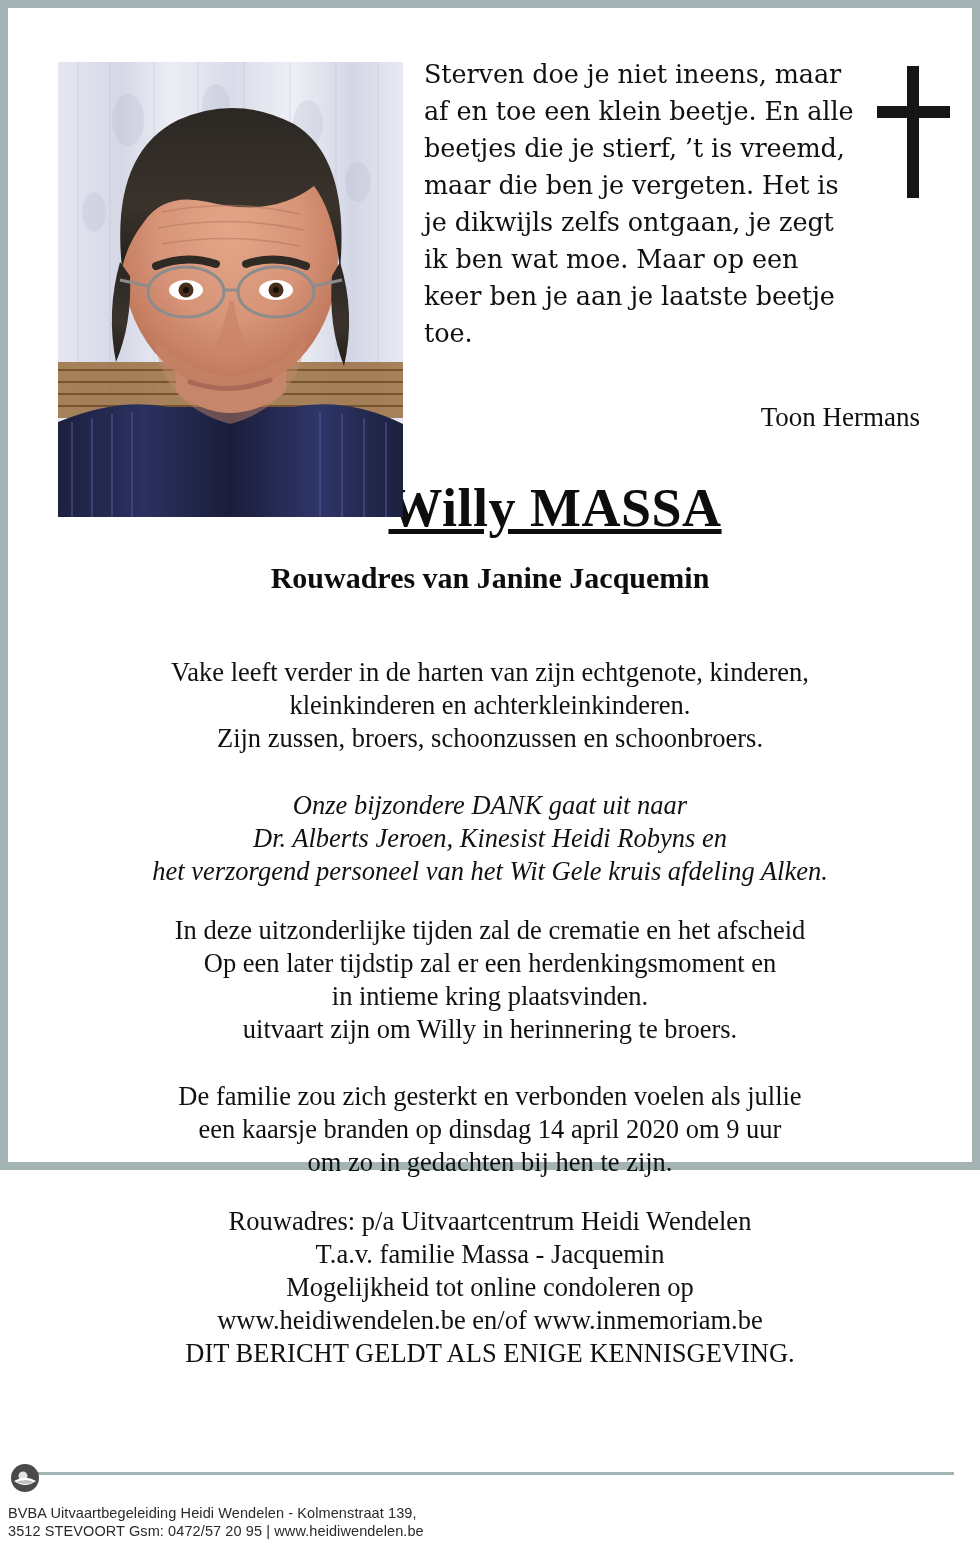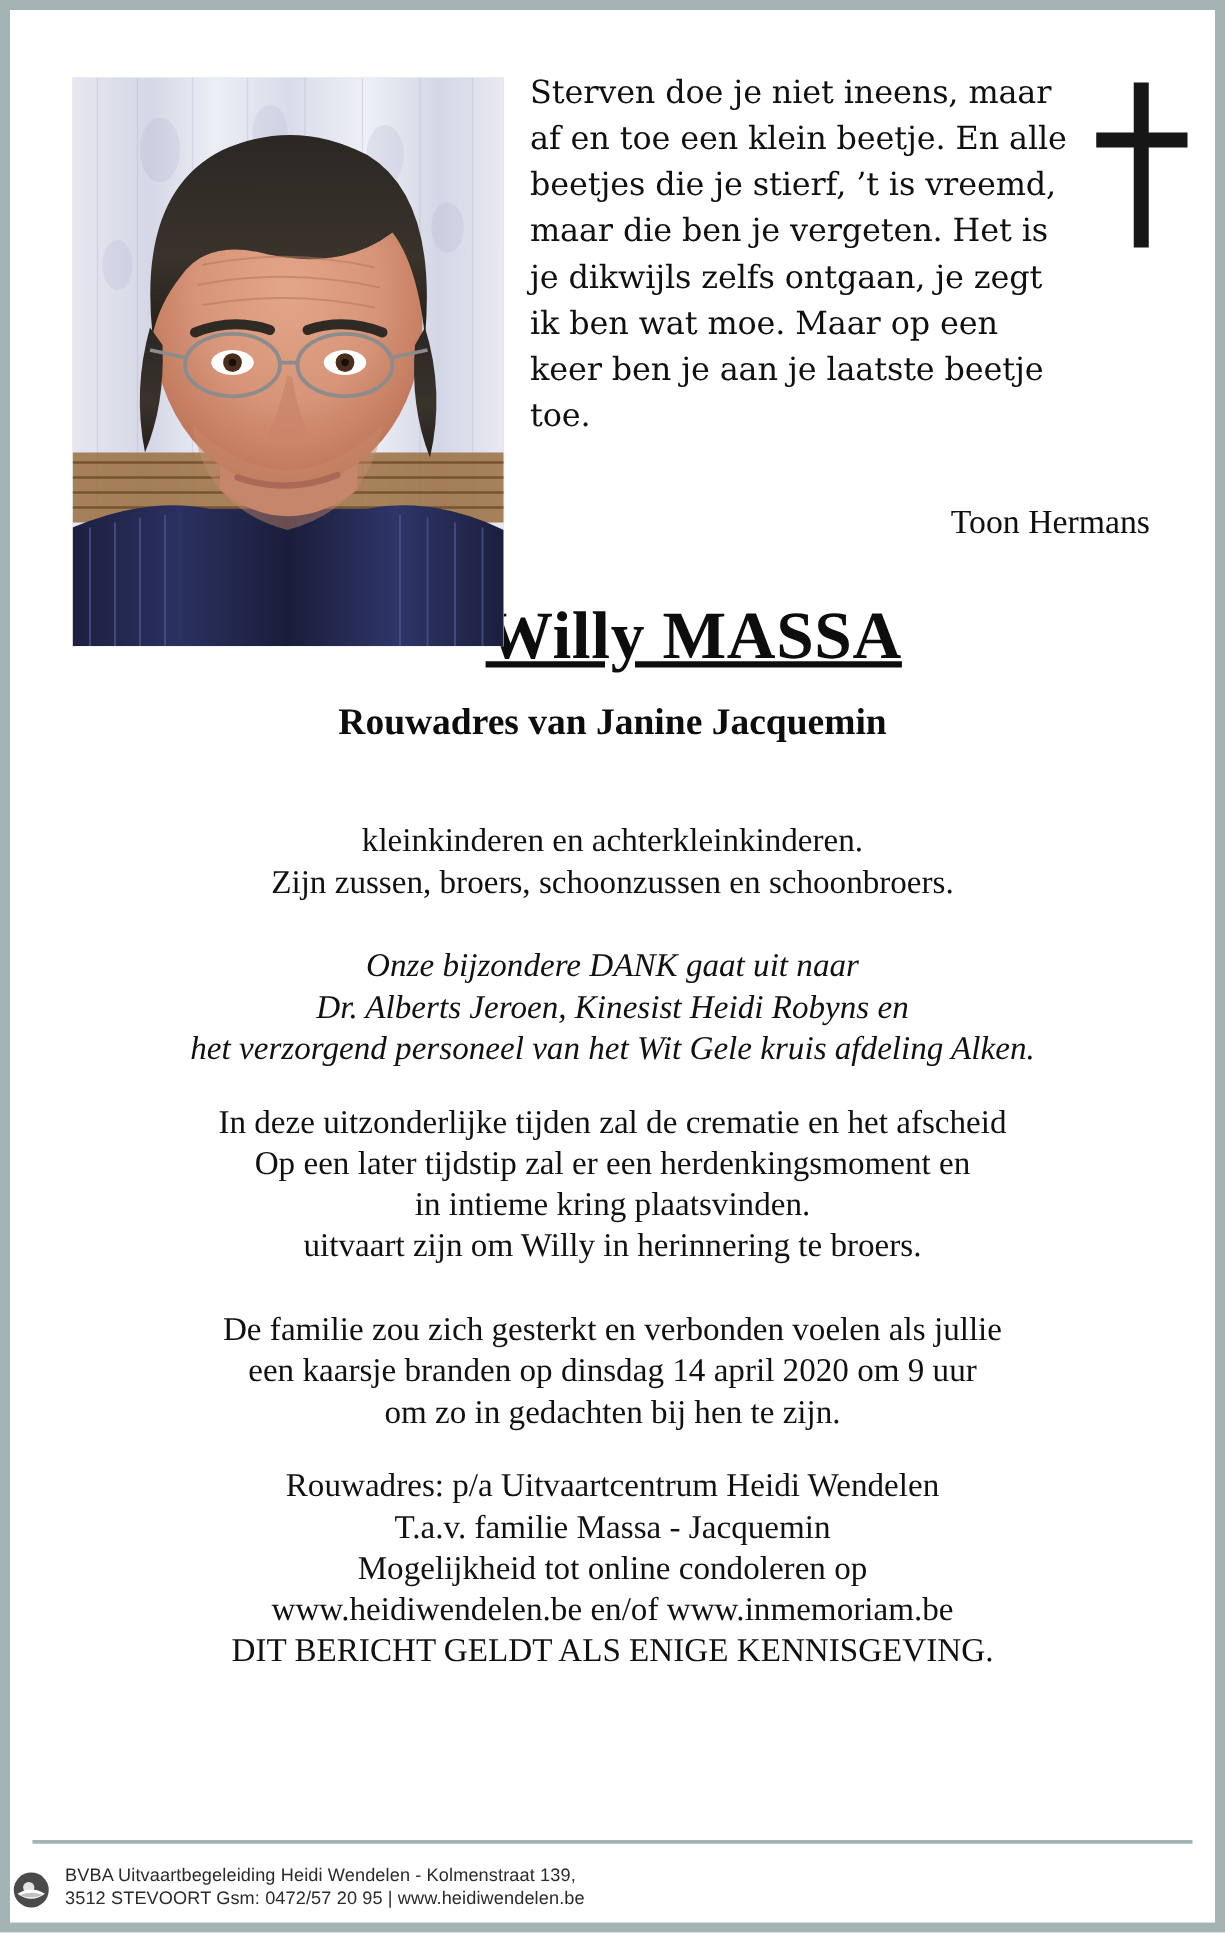--- a/index.html
+++ b/index.html
@@ -14,22 +14,22 @@
     font-family: "Liberation Serif", "DejaVu Serif", serif;
     color: #111111;
     overflow: hidden;
   }
 
   
   .card {
     position: relative;
     box-sizing: border-box;
     width: 980px;
-    height: 1546px;
-    background: #7dd3fc;
+    height: 1170px;
+    background: #a16207;
     border: 8px solid #a4b4b4;
   }
 
   .card-inner {
     position: relative;
     box-sizing: border-box;
     width: 100%;
     height: 100%;
     background: #ffffff;
     padding: 0;
@@ -152,25 +152,26 @@
     right: 18px;
     top: 1464px;
     height: 3px;
     background: #a4b4b4;
   }
 
   .footer {
     position: absolute;
     left: 0;
     right: 0;
-    top: 1484px;
+    top: 1450px;
     display: flex;
     justify-content: flex-start;
     align-items: flex-start;
     gap: 10px;
+    flex-direction: column;
   }
 
   .footer-logo { width: 34px; height: 34px; flex: none; margin-top: 2px; }
 
   .footer-text {
     font-family: "Liberation Sans", "DejaVu Sans", sans-serif;
     font-size: 14.5px;
     line-height: 18px;
     color: #2a2a2a;
     letter-spacing: 0.1px;
@@ -292,20 +293,21 @@
     <div class="spouse">Rouwadres van Janine Jacquemin</div>
 
     <div class="body-area">
 
       <div class="gap-lg"></div>
 
 
       <div class="gap-md"></div>
 
       <div>
+        <div class="para">Vake leeft verder in de harten van zijn echtgenote, kinderen,</div>
         <div class="para">kleinkinderen en achterkleinkinderen.</div>
         <div class="para">Zijn zussen, broers, schoonzussen en schoonbroers.</div>
       </div>
 
       <div class="gap-lg"></div>
 
       <div>
         <div class="para italic">Onze bijzondere DANK gaat uit naar</div>
         <div class="para italic">Dr. Alberts Jeroen, Kinesist Heidi Robyns en</div>
         <div class="para italic">het verzorgend personeel van het Wit Gele kruis afdeling Alken.</div>

